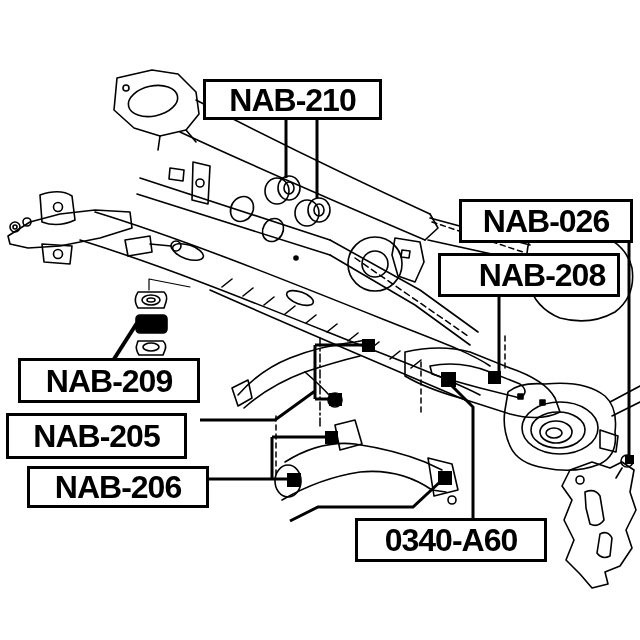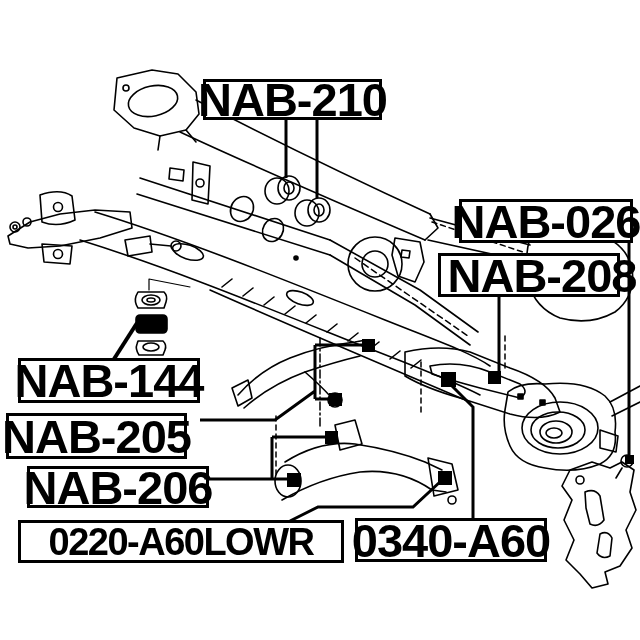--- a/index.html
+++ b/index.html
@@ -5,21 +5,21 @@
   html,body{margin:0;padding:0;background:#fff;}
   .stage{
     position:relative;width:640px;height:640px;background:#ffffff;overflow:hidden;
     font-family:"Liberation Sans",sans-serif;
   }
   .stage svg{position:absolute;left:0;top:0;}
   .part-label{
     position:absolute;box-sizing:border-box;
     border:3px solid #000;background:#fff;
     display:flex;align-items:center;justify-content:center;
-    font-weight:700;color:#000;font-size:47px;letter-spacing:-1px;
+    font-weight:700;color:#000;font-size:32px;letter-spacing:-1px;
     white-space:nowrap;line-height:1;
   }
   .lbl-small{font-size:38px;letter-spacing:-1.5px;}
 </style>
 </head>
 <body>
 
 <div class="stage">
 
   <svg width="640" height="640" viewBox="0 0 640 640">
@@ -180,23 +180,22 @@
       <rect x="441" y="372" width="15" height="15"></rect>
     </g>
   </svg>
 
   <div class="part-label" style="left:203px;top:79px;width:179px;height:41px;">NAB-210</div>
 
   <div class="part-label" style="left:459px;top:199px;width:174px;height:44px;">NAB-026</div>
 
   <div class="part-label" style="left:438px;top:253px;width:182px;height:44px;padding-left:26px;">NAB-208</div>
 
-  <div class="part-label" style="left:18px;top:358px;width:182px;height:45px;">NAB-144</div>
+  <div class="part-label" style="left:18px;top:358px;width:182px;height:45px;">NAB-209</div>
 
   <div class="part-label" style="left:6px;top:413px;width:181px;height:46px;">NAB-205</div>
 
   <div class="part-label" style="left:27px;top:466px;width:182px;height:42px;">NAB-206</div>
 
-  <div class="part-label lbl-small" style="left:18px;top:520px;width:326px;height:43px;">0220-A60LOWR</div>
 
   <div class="part-label" style="left:355px;top:518px;width:192px;height:44px;">0340-A60</div>
 
 </div>
 
 </body></html>

